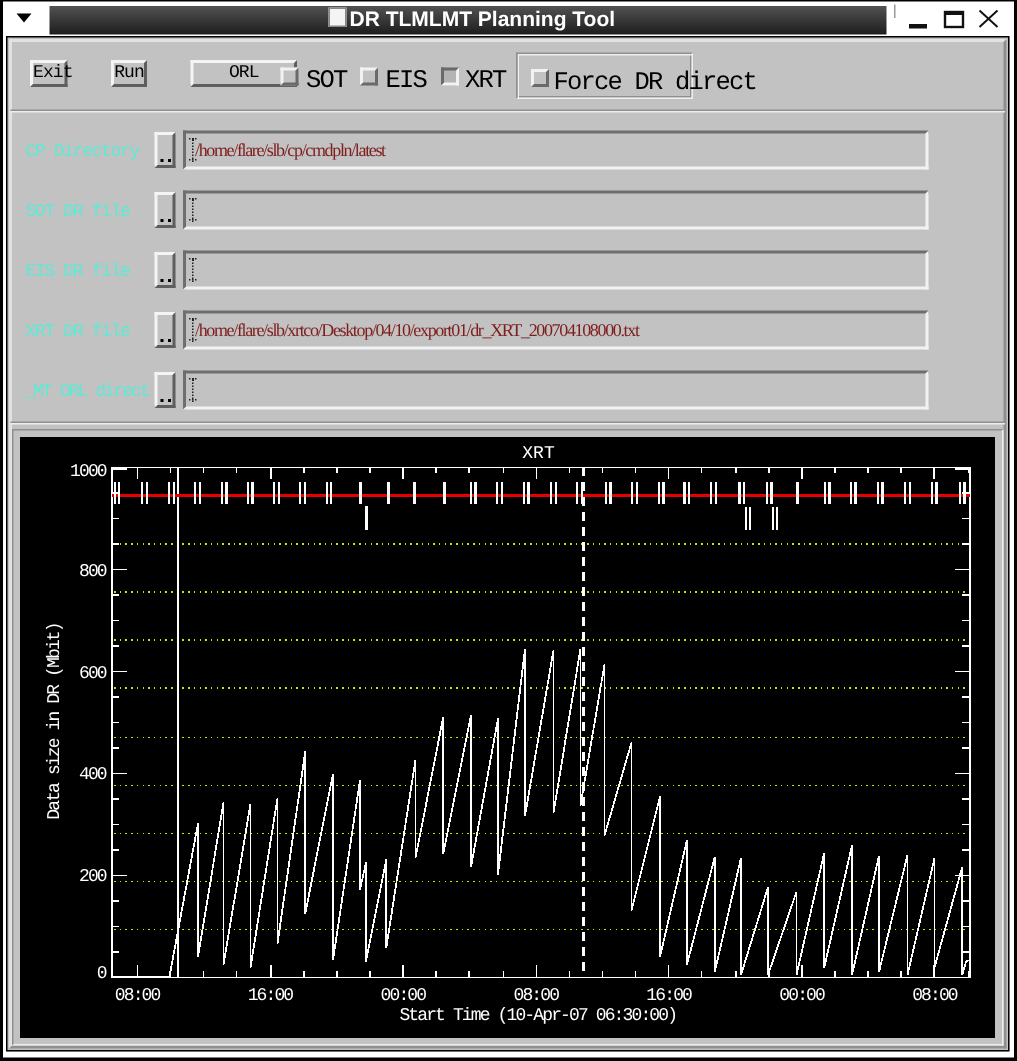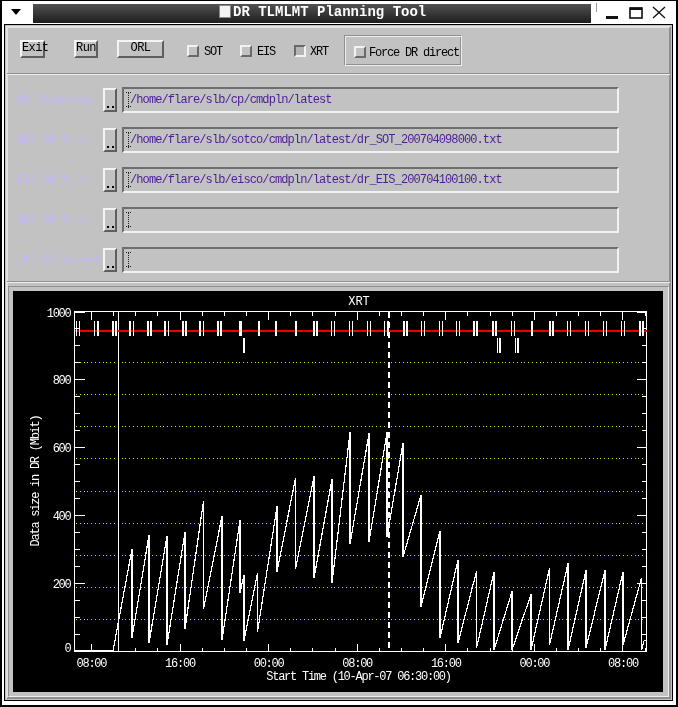--- a/index.html
+++ b/index.html
@@ -2,58 +2,58 @@
 <html><head><meta charset="utf-8"><style>
 
 * { margin:0; padding:0; box-sizing:border-box; }
 body { width:678px; height:707px; position:relative; background:#000;
        font-family:"Liberation Sans", sans-serif; overflow:hidden; }
 .abs { position:absolute; }
 .btn { position:absolute; height:18px; background:#c2c2c2; border:2px solid;
        border-color:#f4f4f4 #5e5e5e #5e5e5e #f4f4f4;
        font-family:"Liberation Mono", monospace; font-size:12px; letter-spacing:-0.6px; color:#000;
        text-align:center; line-height:13px; }
-.cklab { position:absolute; font-family:"Liberation Mono", monospace; font-size:12px; letter-spacing:-1.2px; color:#000; }
-.mlab { position:absolute; font-family:"Liberation Mono", monospace; font-size:12px; letter-spacing:-0.9px; color:#c4b5fd; }
+.cklab { position:absolute; font-family:"Liberation Mono", monospace; font-size:17px; letter-spacing:-1.2px; color:#000; }
+.mlab { position:absolute; font-family:"Liberation Mono", monospace; font-size:12px; letter-spacing:-0.9px; color:#5eead4; }
 .dotbtn { position:absolute; width:14px; height:24px; background:#c2c2c2; border:2px solid;
           border-color:#f4f4f4 #5e5e5e #5e5e5e #f4f4f4;
           font-family:"Liberation Mono", monospace; font-size:10px; color:#000;
           text-align:center; line-height:26px; }
 .field { position:absolute; width:497px; height:26px; background:#c2c2c2; border:2px solid;
          border-color:#6e6e6e #f2f2f2 #f2f2f2 #6e6e6e; }
-.ftext { position:absolute; left:6px; top:4px; font-family:Liberation Mono, monospace;
-         font-size:12px; letter-spacing:-0.9px; color:#4c1d95; white-space:pre; }
+.ftext { position:absolute; left:6px; top:4px; font-family:Liberation Serif, serif;
+         font-size:12px; letter-spacing:-0.9px; color:#7f1d1d; white-space:pre; }
 .ibeam { position:absolute; left:4px; top:3px; width:1px; height:16px;
          border-left:1px dotted #222; }
 .ibeam::before { content:""; position:absolute; left:-3px; top:0; width:5px; height:1px;
                  border-top:1px dotted #222; }
 .ibeam::after { content:""; position:absolute; left:-3px; bottom:0; width:5px; height:1px;
                 border-top:1px dotted #222; }
 
 </style></head><body>
 <div class="abs" style="left:1.5px;top:1px;width:674px;height:703.5px;background:#fff;"></div>
 <div class="abs" style="left:33px;top:4px;width:558px;height:18.5px;background:linear-gradient(#525252 0%,#3a3a3a 45%,#1d1d1d 100%);"></div>
 <div class="abs" style="left:11px;top:9px;width:0;height:0;border-left:5px solid transparent;border-right:5px solid transparent;border-top:6px solid #000;"></div>
 <div class="abs" style="left:219px;top:5px;width:12px;height:13px;background:#f4f4f4;border:1px solid #888;"></div>
-<div class="abs" style="left:233px;top:4px;font-family:Liberation Mono, monospace;font-size:14px;font-weight:bold;color:#fff;">DR TLMLMT Planning Tool</div>
+<div class="abs" style="left:233px;top:4px;font-family:Liberation Sans, sans-serif;font-size:14px;font-weight:bold;color:#fff;">DR TLMLMT Planning Tool</div>
 <svg class="abs" style="left:0;top:0;" width="678" height="24" viewBox="0 0 678 24">
     <line x1="596.5" y1="3" x2="596.5" y2="12" stroke="#999" stroke-width="1"></line>
     <rect x="606" y="16" width="12" height="3" fill="#111"></rect>
     <rect x="630" y="8" width="12" height="10" fill="none" stroke="#111" stroke-width="1.6"></rect>
     <line x1="630" y1="8.8" x2="642" y2="8.8" stroke="#111" stroke-width="2.4"></line>
     <line x1="653" y1="7" x2="665" y2="18" stroke="#111" stroke-width="1.3"></line>
     <line x1="665" y1="7" x2="653" y2="18" stroke="#111" stroke-width="1.3"></line>
   </svg>
 <div class="abs" style="left:4px;top:24px;width:669px;height:677px;background:#c2c2c2;border:1.5px solid #000;"></div>
 <div class="abs" style="left:6px;top:26px;width:665px;height:673px;border:2px solid;border-color:#e2e2e2 #8f8f8f #8f8f8f #e2e2e2;"></div>
 <div class="abs" style="left:7px;top:73px;width:663px;height:2px;border-top:1px solid #8f8f8f;border-bottom:1px solid #eee;"></div>
 <div class="abs" style="left:7px;top:281px;width:663px;height:2px;border-top:1px solid #8f8f8f;border-bottom:1px solid #eee;"></div>
 <div class="btn" style="left:20px;top:40px;width:25px;">Exit</div>
 <div class="btn" style="left:74px;top:40px;width:24px;">Run</div>
-<div class="btn" style="left:117px;top:40px;width:47px;">ORL</div>
+<div class="btn" style="left:127px;top:40px;width:71px;">ORL</div>
 <div style="position:absolute;left:187px;top:45px;width:12px;height:12px;border:2px solid;border-color:#f2f2f2 #6a6a6a #6a6a6a #f2f2f2;background:#c2c2c2;"></div>
 <div class="cklab" style="left:204px;top:45px;">SOT</div>
 <div style="position:absolute;left:240px;top:45px;width:12px;height:12px;border:2px solid;border-color:#f2f2f2 #6a6a6a #6a6a6a #f2f2f2;background:#c2c2c2;"></div>
 <div class="cklab" style="left:257px;top:45px;">EIS</div>
 <div style="position:absolute;left:294px;top:45px;width:12px;height:12px;border:2px solid;border-color:#6a6a6a #f2f2f2 #f2f2f2 #6a6a6a;background:#b4b4b4;"></div>
 <div class="cklab" style="left:310px;top:45px;">XRT</div>
 <div class="abs" style="left:344px;top:35px;width:118px;height:31px;border:1px solid;border-color:#8f8f8f #eee #eee #8f8f8f;box-shadow:inset 1px 1px 0 #eee, inset -1px -1px 0 #8f8f8f;"></div>
 <div style="position:absolute;left:354px;top:46px;width:12px;height:12px;border:2px solid;border-color:#f2f2f2 #6a6a6a #6a6a6a #f2f2f2;background:#c2c2c2;"></div>
 <div class="cklab" style="left:369px;top:46px;">Force DR direct</div>
 <div class="mlab" style="left:17px;top:94px;">CP Directory</div>
@@ -65,38 +65,37 @@
     <span class="ibeam"></span>
     <span class="ftext">/home/flare/slb/cp/cmdpln/latest</span>
   </div>
 <div class="mlab" style="left:17px;top:134px;">SOT DR file</div>
 <div class="dotbtn" style="left:103px;top:128px;">
     <i style="position:absolute;left:2px;top:16px;width:2px;height:2px;background:#000;"></i>
     <i style="position:absolute;left:7px;top:16px;width:2px;height:2px;background:#000;"></i>
   </div>
 <div class="field" style="left:122px;top:127px;">
     <span class="ibeam"></span>
-    <span class="ftext">/home/flare/slb/sotco/cmdpln/latest/dr_SOT_200704098000.txt</span>
   </div>
 <div class="mlab" style="left:17px;top:174px;">EIS DR file</div>
 <div class="dotbtn" style="left:103px;top:168px;">
     <i style="position:absolute;left:2px;top:16px;width:2px;height:2px;background:#000;"></i>
     <i style="position:absolute;left:7px;top:16px;width:2px;height:2px;background:#000;"></i>
   </div>
 <div class="field" style="left:122px;top:167px;">
     <span class="ibeam"></span>
-    <span class="ftext">/home/flare/slb/eisco/cmdpln/latest/dr_EIS_200704100100.txt</span>
   </div>
 <div class="mlab" style="left:17px;top:214px;">XRT DR file</div>
 <div class="dotbtn" style="left:103px;top:208px;">
     <i style="position:absolute;left:2px;top:16px;width:2px;height:2px;background:#000;"></i>
     <i style="position:absolute;left:7px;top:16px;width:2px;height:2px;background:#000;"></i>
   </div>
 <div class="field" style="left:122px;top:207px;">
     <span class="ibeam"></span>
+    <span class="ftext">/home/flare/slb/xrtco/Desktop/04/10/export01/dr_XRT_200704108000.txt</span>
   </div>
 <div class="mlab" style="left:16px;top:254px;letter-spacing:-1.25px;">_MT ORL direct</div>
 <div class="dotbtn" style="left:103px;top:248px;">
     <i style="position:absolute;left:2px;top:16px;width:2px;height:2px;background:#000;"></i>
     <i style="position:absolute;left:7px;top:16px;width:2px;height:2px;background:#000;"></i>
   </div>
 <div class="field" style="left:122px;top:247px;">
     <span class="ibeam"></span>
     <span class="ftext"></span>
   </div>

